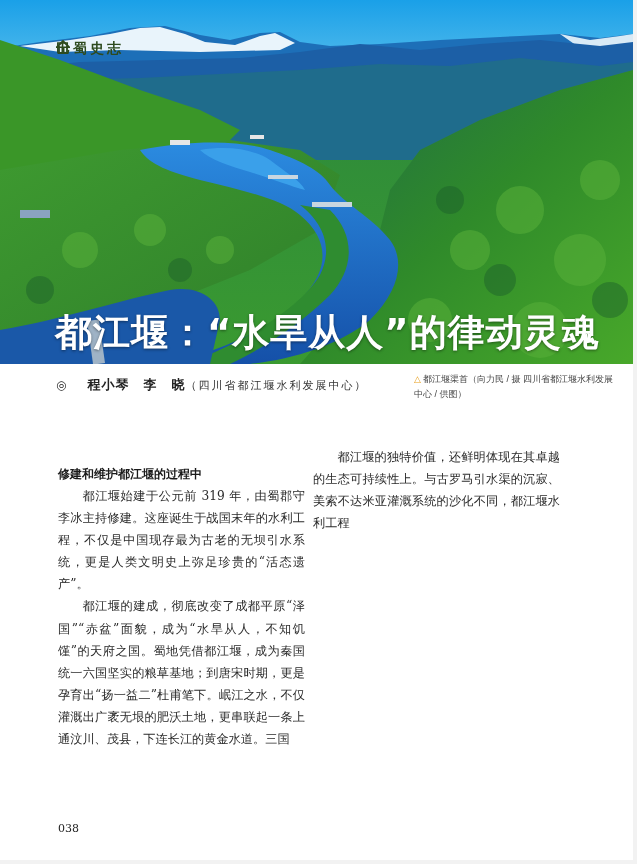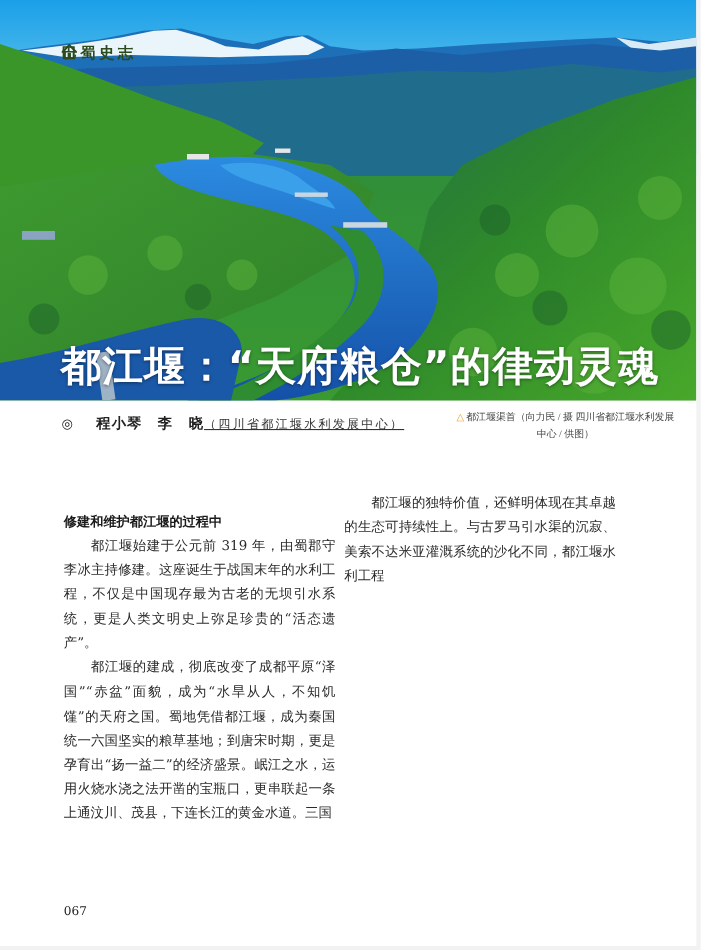--- a/index.html
+++ b/index.html
@@ -16,24 +16,24 @@
   .brand-text { font-family:"DejaVu Sans","Liberation Sans",sans-serif; font-size:14px; letter-spacing:3px;
                 color:#2d4a1e; font-weight:bold; }
   .headline { position:absolute; left:55px; top:308px; font-family:"DejaVu Sans","Liberation Sans",sans-serif;
               font-weight:bold; font-size:37px; color:#ffffff; letter-spacing:1px;
               text-shadow:0 1px 3px rgba(0,0,0,0.45); white-space:nowrap; }
 
   
   .byline { position:absolute; left:56px; top:376px; font-size:13px; color:#222; white-space:nowrap; display:flex; align-items:baseline; }
   .byline .mark { font-size:12px; margin-right:6px; }
   .byline .authors { font-weight:bold; letter-spacing:1px;margin-left:15px; }
-  .byline .affil { font-size:11px; letter-spacing:2px; color:#333;text-decoration:underline; }
+  .byline .affil { font-size:11px; letter-spacing:2px; color:#333; }
 
-  .caption { position:absolute; left:414px; top:372px; width:200px; font-family:Liberation Serif, serif;
-             font-size:9px; line-height:15px; color:#444;text-align:center; }
+  .caption { position:absolute; left:414px; top:372px; width:200px; font-family:Liberation Sans, sans-serif;
+             font-size:9px; line-height:15px; color:#444; }
   .caption .cam { color:#e8a020; margin-right:2px; }
 
   
   .col { position:absolute; top:446px; width:247px; font-size:12.2px; line-height:22.1px; color:#2a2a2a; text-align:justify; }
   .col.left { left:58px; }
   .col.right { left:313px; }
   .col p { margin:0; text-indent:2em; }
   .col p.cont { text-indent:0; }
   .col h3 { margin:7px 0 0 0; font-family:"DejaVu Sans","Liberation Sans",sans-serif; font-weight:bold; font-size:12px; line-height:22px; color:#1a1a1a; }
   .col .gap { height:10px; }
@@ -117,38 +117,38 @@
     </svg>
 
     <div class="brand">
       <svg class="brand-icon" viewBox="0 0 14 14">
         <path d="M1,7 L7,1 L13,7 L11,7 L11,13 L3,13 L3,7 Z" fill="none" stroke="#2d4a1e" stroke-width="1.8"></path>
         <rect x="5.5" y="8" width="3" height="5" fill="#2d4a1e"></rect>
       </svg>
       <span class="brand-text">巴蜀史志</span>
     </div>
 
-    <div class="headline">都江堰：“天府粮仓”的律动灵魂</div>
+    <div class="headline">都江堰：“水旱从人”的律动灵魂</div>
   </div>
 
   <div class="byline">
     <span class="mark">◎</span>
     <span class="authors">程小琴　李　晓</span>
     <span class="affil">（四川省都江堰水利发展中心）</span>
   </div>
 
   <div class="caption">
     <span class="cam">△</span><span>都江堰渠首（向力民 / 摄 四川省都江堰水利发展中心 / 供图）</span>
   </div>
 
   <div class="col left">
     <div class="gap"></div>
     <h3>修建和维护都江堰的过程中</h3>
     <p>都江堰始建于公元前 319 年，由蜀郡守李冰主持修建。这座诞生于战国末年的水利工程，不仅是中国现存最为古老的无坝引水系统，更是人类文明史上弥足珍贵的“活态遗产”。</p>
-    <p>都江堰的建成，彻底改变了成都平原“泽国”“赤盆”面貌，成为“水旱从人，不知饥馑”的天府之国。蜀地凭借都江堰，成为秦国统一六国坚实的粮草基地；到唐宋时期，更是孕育出“扬一益二”的经济盛景。岷江之水，运用火烧水浇之法开凿的宝瓶口，更串联起一条上通汶川、茂县，下连长江的黄金水道。三国</p>
+    <p>都江堰的建成，彻底改变了成都平原“泽国”“赤盆”面貌，成为“水旱从人，不知饥馑”的天府之国。蜀地凭借都江堰，成为秦国统一六国坚实的粮草基地；到唐宋时期，更是孕育出“扬一益二”杜甫笔下。岷江之水，不仅灌溉出广袤无垠的肥沃土地，更串联起一条上通汶川、茂县，下连长江的黄金水道。三国</p>
   </div>
 
   <div class="col right">
     <p>都江堰的独特价值，还鲜明体现在其卓越的生态可持续性上。与古罗马引水渠的沉寂、美索不达米亚灌溉系统的沙化不同，都江堰水利工程</p>
   </div>
 
-  <div class="pagenum">067</div>
+  <div class="pagenum">038</div>
 </div>
 
 </body></html>

